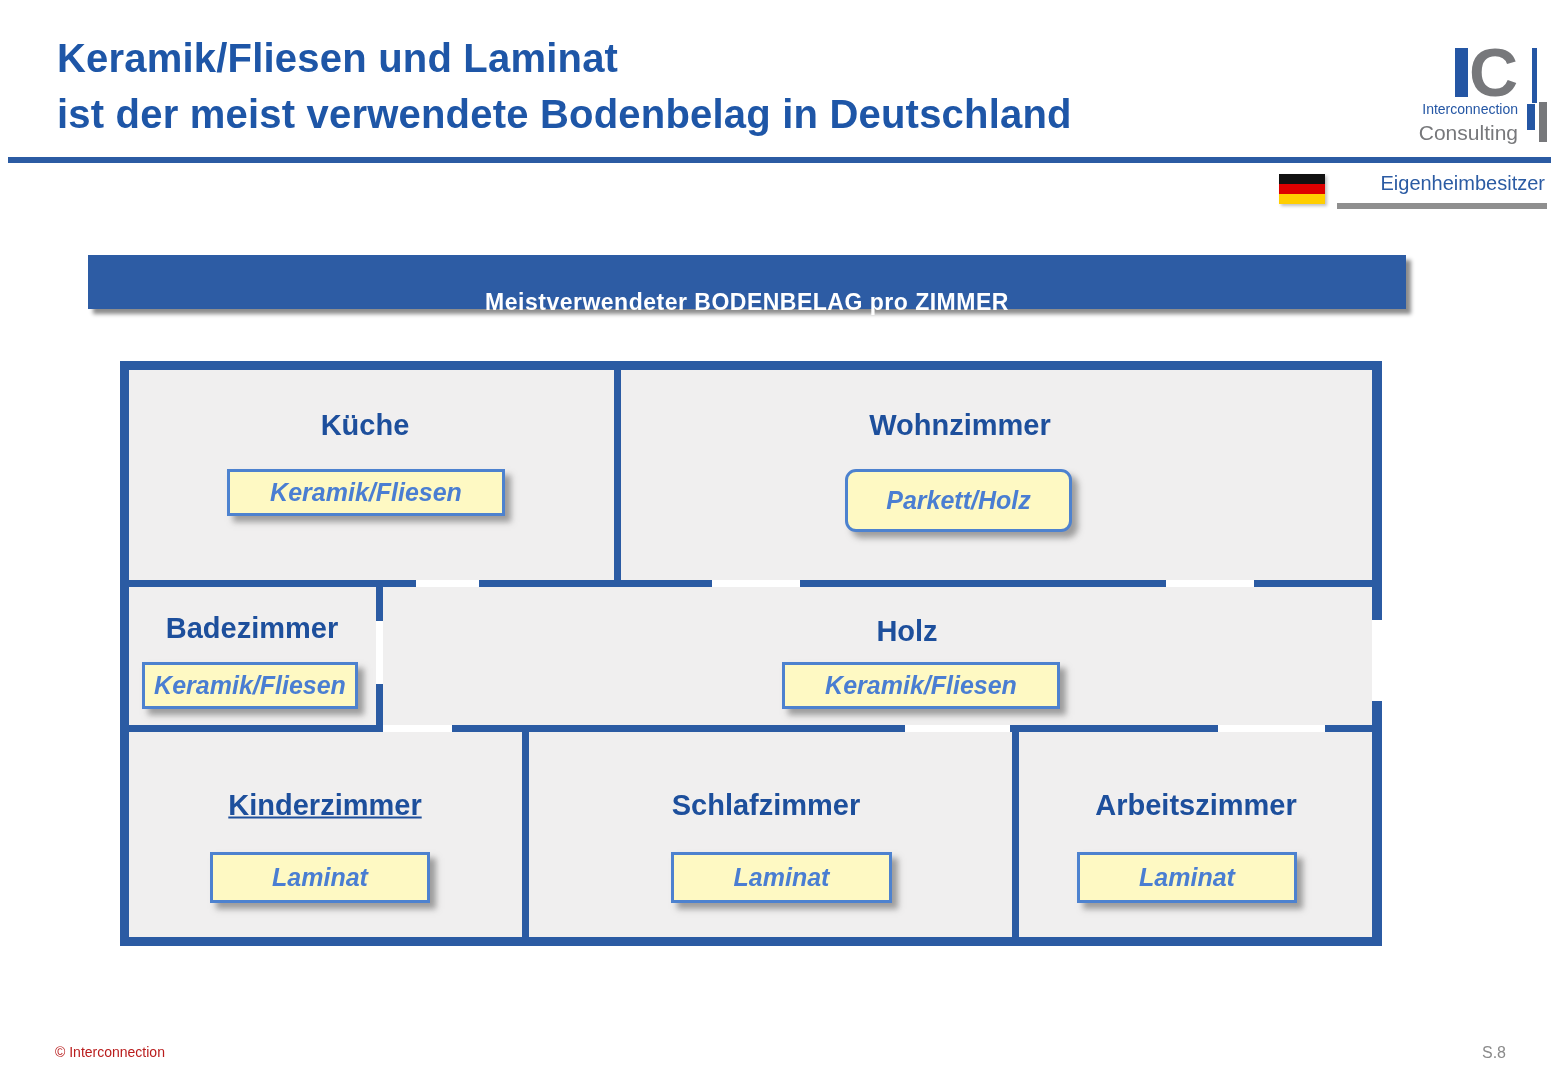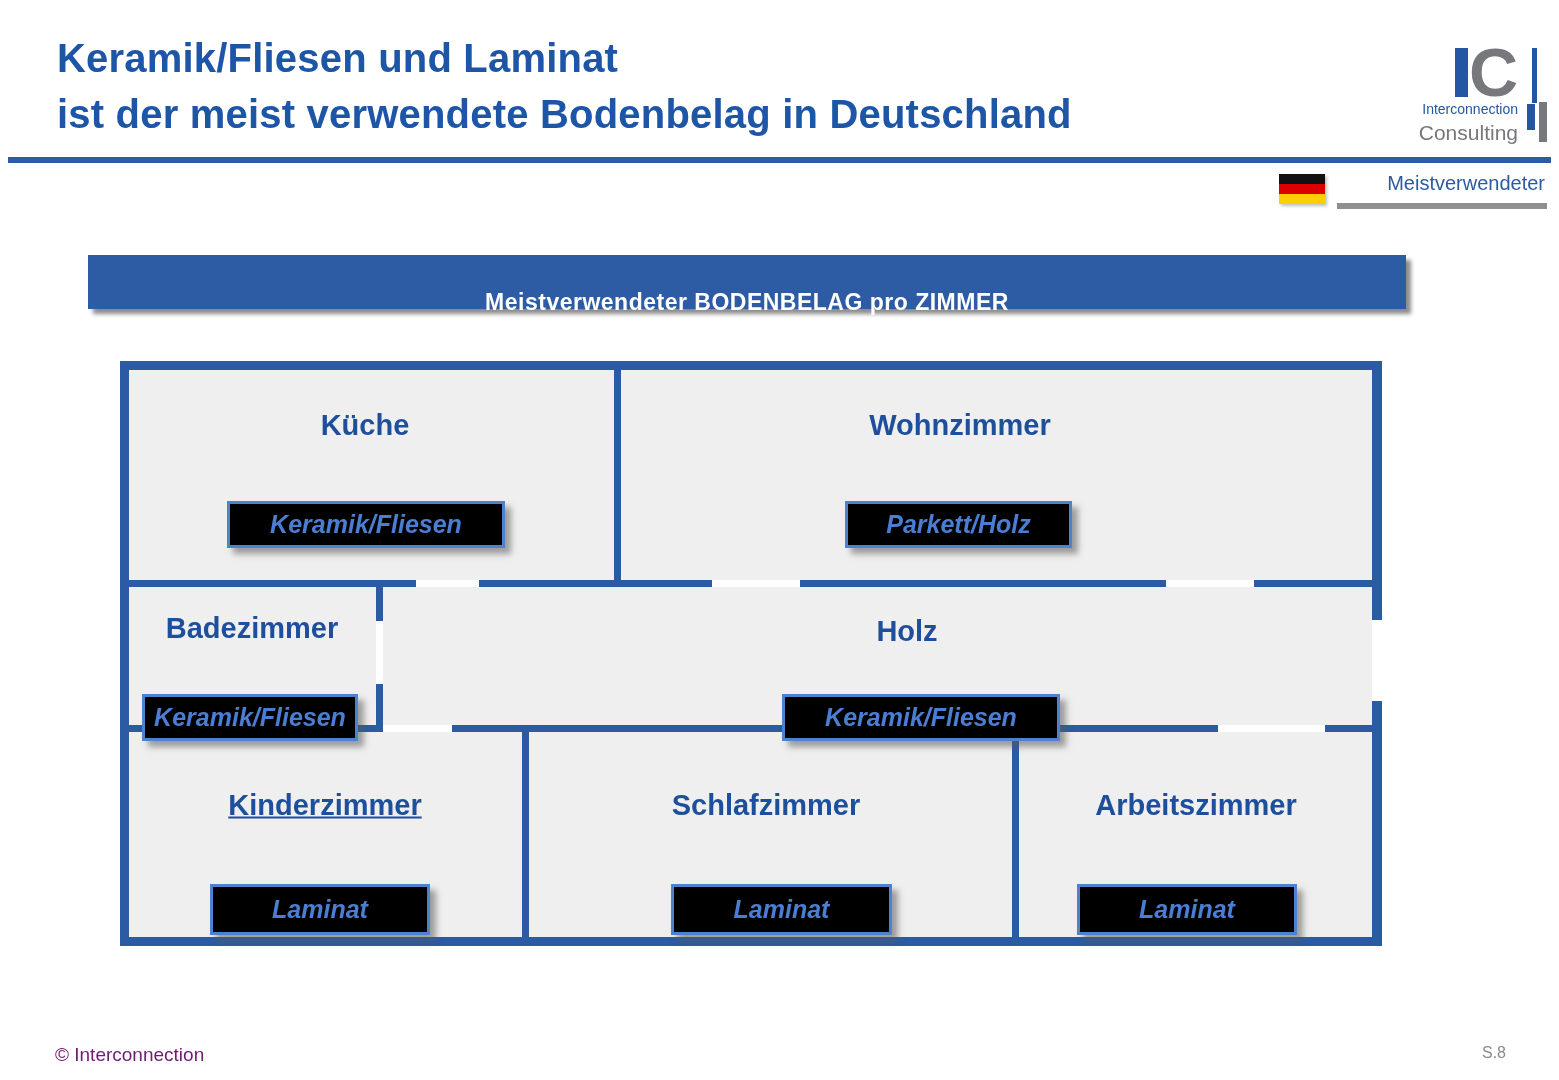--- a/index.html
+++ b/index.html
@@ -43,27 +43,27 @@
             box-shadow:5px 5px 4px rgba(0,0,0,0.45); }
   .banner span { color:#ffffff; font-size:23px; font-weight:700; letter-spacing:0.5px;margin-top:40px; }
 
   
   .plan { position:absolute; left:120px; top:361px; width:1262px; height:585px; background:#f0efef; }
   .wall { position:absolute; background:#2b5ba3; }
   .gapstrip { position:absolute; background:#ffffff; }
 
   .room-name { position:absolute; transform:translate(-50%,-50%); font-size:29px; font-weight:700;
                color:#1d4f9c; white-space:nowrap; }
-  .floor-box { position:absolute; background:#000000; border:3px solid #4d82cf;
+  .floor-box { position:absolute; background:#fef9c3; border:3px solid #4d82cf;
                box-shadow:6px 6px 6px rgba(90,90,90,0.55);
                display:flex; align-items:center; justify-content:center;
-               font-style:italic; font-weight:700; font-size:25px; color:#4a7ed2; white-space:nowrap;margin-top:32px; }
+               font-style:italic; font-weight:700; font-size:25px; color:#4a7ed2; white-space:nowrap; }
 
   
-  .footer-left  { position:absolute; left:55px;  top:1044px; font-size:19px; color:#701a75; }
+  .footer-left  { position:absolute; left:55px;  top:1044px; font-size:14px; color:#b91c1c; }
   .footer-right { position:absolute; left:1482px; top:1044px; font-size:16px; color:#8a8a8a; }
 </style>
 </head>
 <body>
 
 <div class="slide">
 
   <div class="title">
     <div>Keramik/Fliesen und Laminat</div>
     <div>ist der meist verwendete Bodenbelag in Deutschland</div>
@@ -83,21 +83,21 @@
 
   <div class="top-rule"></div>
 
 
   <div class="flag">
     <div class="f-black"></div>
     <div class="f-red"></div>
     <div class="f-gold"></div>
   </div>
 
-  <div class="nutz">Meistverwendeter</div>
+  <div class="nutz">Eigenheimbesitzer</div>
   <div class="nutz-underline"></div>
 
   <div class="banner">
     <span>Meistverwendeter BODENBELAG pro ZIMMER</span>
   </div>
 
   <div class="plan">
 
     <div class="gapstrip" style="left:0;top:219px;width:1262px;height:7px;"></div>
     <div class="gapstrip" style="left:0;top:364px;width:1262px;height:7px;"></div>
@@ -121,21 +121,21 @@
     <div class="wall" style="left:332px;top:364px;width:453px;height:7px;"></div>
     <div class="wall" style="left:890px;top:364px;width:208px;height:7px;"></div>
     <div class="wall" style="left:1205px;top:364px;width:57px;height:7px;"></div>
     <div class="wall" style="left:402px;top:364px;width:7px;height:221px;"></div>
     <div class="wall" style="left:892px;top:364px;width:7px;height:221px;"></div>
 
     <div class="room-name" style="left:245px;top:64px;">Küche</div>
     <div class="floor-box" style="left:107px;top:108px;width:278px;height:47px;">Keramik/Fliesen</div>
 
     <div class="room-name" style="left:840px;top:64px;">Wohnzimmer</div>
-    <div class="floor-box" style="left:725px;top:108px;width:227px;height:47px;">Parkett/Holz</div>
+    <div class="floor-box" style="left:725px;top:108px;width:227px;height:63px;border-radius:11px;">Parkett/Holz</div>
 
     <div class="room-name" style="left:132px;top:267px;">Badezimmer</div>
     <div class="floor-box" style="left:22px;top:301px;width:216px;height:47px;">Keramik/Fliesen</div>
 
     <div class="room-name" style="left:787px;top:270px;">Holz</div>
     <div class="floor-box" style="left:662px;top:301px;width:278px;height:47px;">Keramik/Fliesen</div>
 
     <div class="room-name" style="left:205px;top:444px;text-decoration:underline;">Kinderzimmer</div>
     <div class="floor-box" style="left:90px;top:491px;width:220px;height:51px;">Laminat</div>
 

